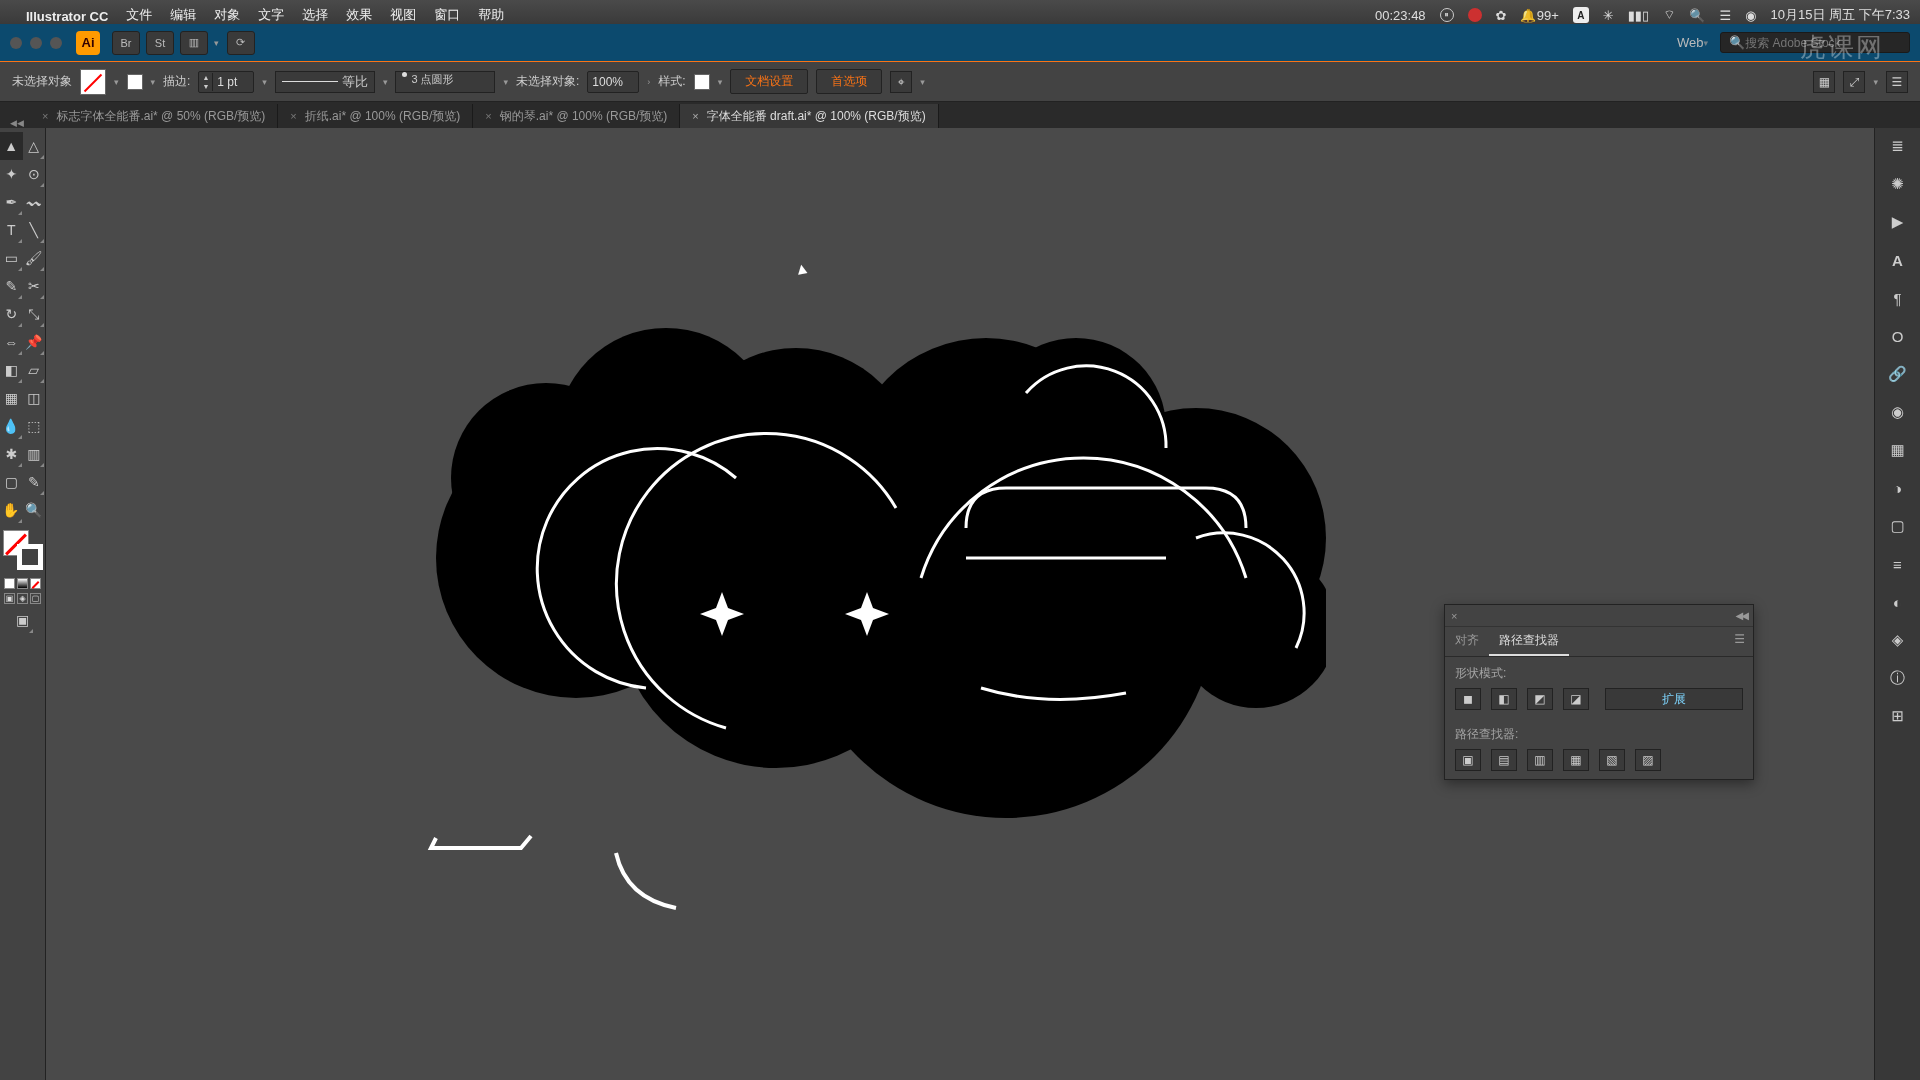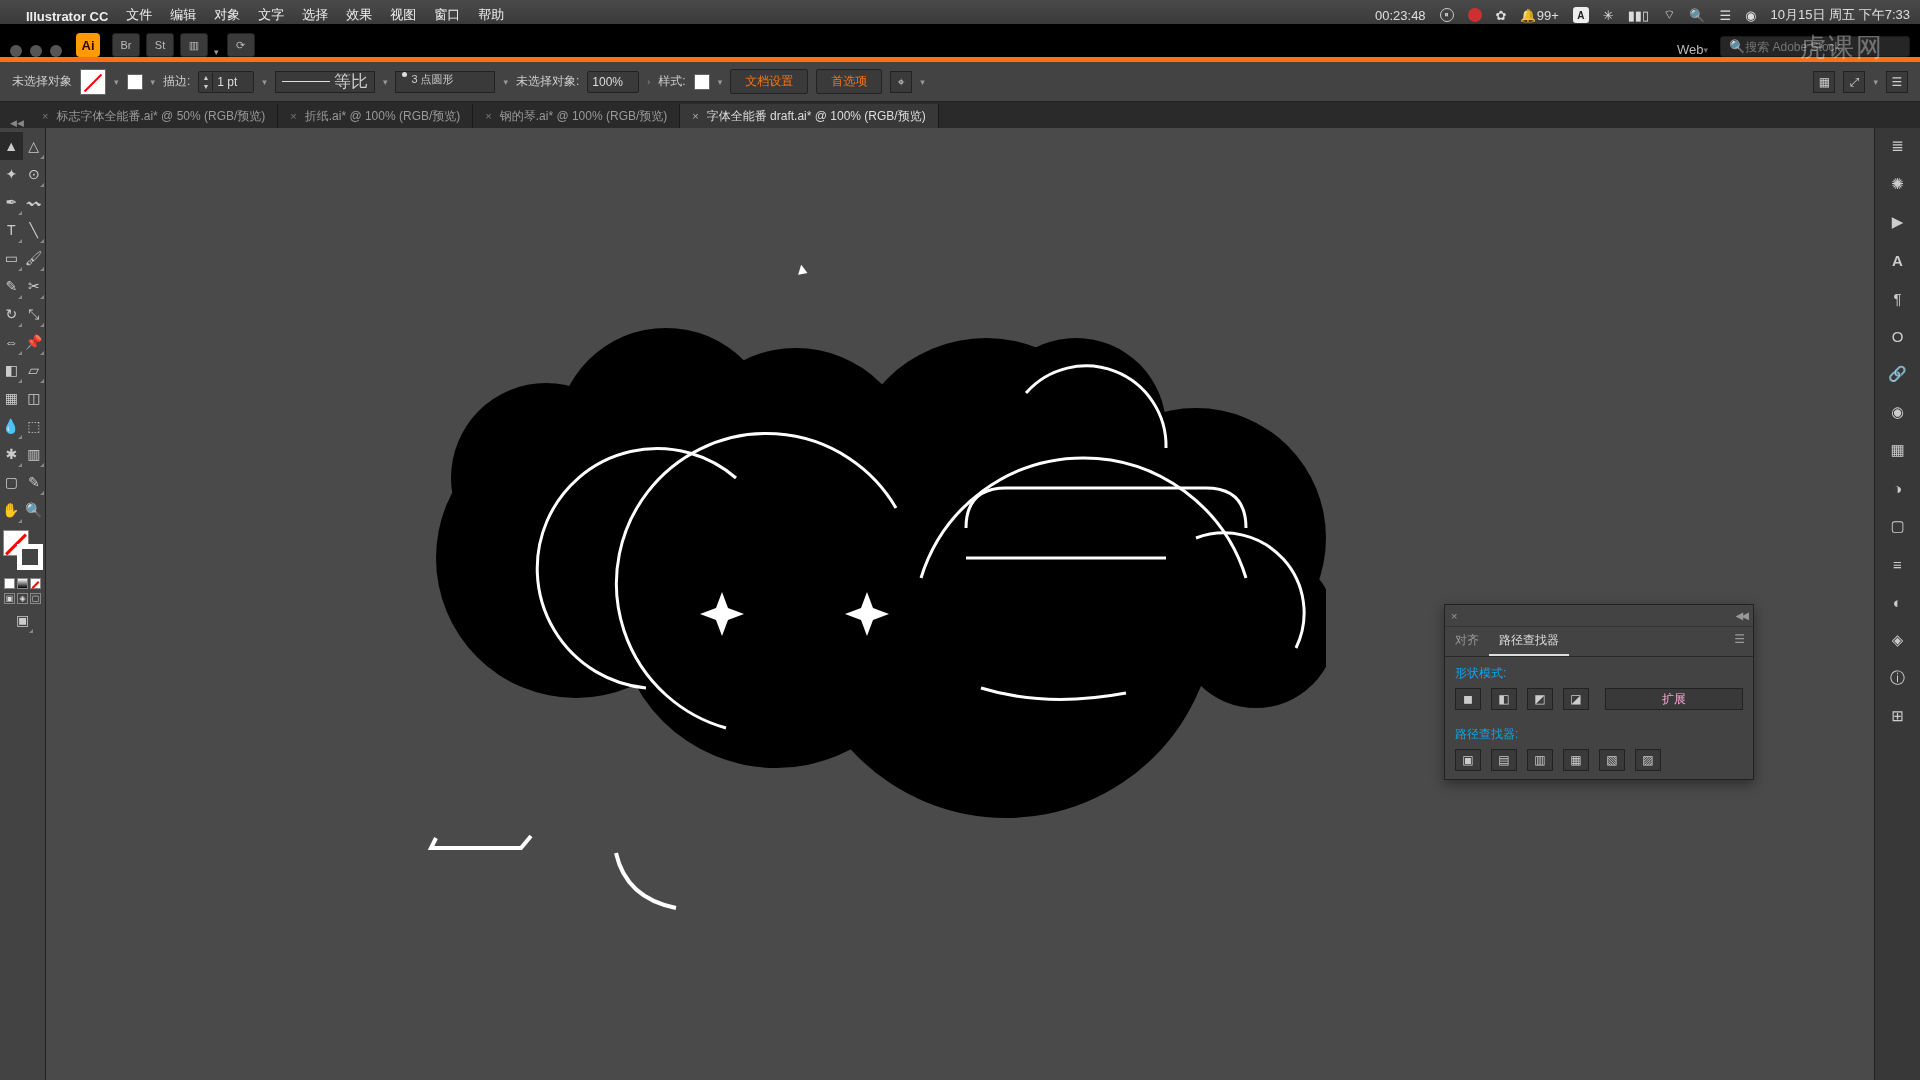--- a/index.html
+++ b/index.html
@@ -7,21 +7,21 @@
 .menubar{height:24px;background:linear-gradient(#4a4a4a,#3a3a3a);display:flex;align-items:flex-end;padding:0 10px;color:#eee;font-size:13px}
 .menubar .apple{margin-right:16px;font-size:15px}
 .menubar .app{font-weight:600;margin-right:18px}
 .menubar .mi{margin-right:18px;cursor:default}
 .menubar .spacer{flex:1}
 .menubar .right{display:flex;align-items:center;gap:14px}
 .menubar .ic{opacity:.9;font-size:13px}
 .rec{width:14px;height:14px;border-radius:50%;background:#cc3030;display:inline-block}
 .pause{width:14px;height:14px;border-radius:50%;border:1.5px solid #ccc;display:inline-flex;align-items:center;justify-content:center;font-size:8px}
 .inputbadge{background:#eee;color:#222;border-radius:3px;width:16px;height:16px;display:inline-flex;align-items:center;justify-content:center;font-size:10px;font-weight:600}
-.titlebar{height:38px;background:#000000;display:flex;align-items:flex-end;padding:0 10px;border-bottom:5px solid #f97316}
+.titlebar{height:38px;background:#0c4a6e;display:flex;align-items:center;padding:0 10px;border-bottom:1px solid #f97316}
 .traffic{display:flex;gap:8px;margin-right:14px}
 .traffic span{width:12px;height:12px;border-radius:50%;background:#555}
 .ai-logo{width:24px;height:24px;background:#ff9a00;color:#330000;font-weight:700;font-size:13px;display:flex;align-items:center;justify-content:center;border-radius:4px;margin-right:12px}
 .tbtn{width:28px;height:24px;background:#3a3a3a;border:1px solid #222;border-radius:3px;display:flex;align-items:center;justify-content:center;margin-right:6px;color:#bbb;font-size:11px}
 .titlebar .spacer{flex:1}
 .docprofile{display:flex;align-items:center;color:#bbb;margin-right:12px}
 .docprofile .chev{font-size:9px;opacity:.7}
 .search{display:flex;align-items:center;background:#262626;border:1px solid #1a1a1a;border-radius:3px;padding:2px 8px;width:190px;color:#888}
 .search input{background:none;border:none;color:#888;font-size:12px;width:150px;outline:none}
 .controlbar{height:40px;background:#434343;border-bottom:1px solid #222;display:flex;align-items:center;padding:18px 12px;gap:8px;font-size:12px;color:#ccc}
@@ -30,21 +30,21 @@
 .swatch.none::after{content:"";position:absolute;left:0;right:0;top:50%;height:2px;background:red;transform:rotate(-45deg);transform-origin:center}
 .swatch.sm{width:16px;height:16px}
 .swatch.white{background:#fff}
 .chev{font-size:9px;color:#999}
 .numfield{display:flex;align-items:center;background:#3a3a3a;border:1px solid #222;border-radius:2px;height:22px}
 .numfield .stepper{display:flex;flex-direction:column;font-size:7px;border-right:1px solid #222}
 .numfield .stepper span{padding:0 3px;line-height:9px}
 .numfield input{background:none;border:none;color:#ddd;width:40px;text-align:left;padding:0 4px;font-size:12px;outline:none}
 .strokeline{width:100px;height:22px;background:#3a3a3a;border:1px solid #222;display:flex;align-items:center;padding:0 6px}
 .strokeline .ln{flex:1;height:1px;background:#ddd}
-.strokeline .lbl{font-size:17px;margin-left:4px}
+.strokeline .lbl{font-size:13px;margin-left:4px}
 .profilefield{width:100px;height:22px;background:#3a3a3a;border:1px solid #222;display:flex;align-items:flex-start;padding:0 6px;font-size:11px}
 .profilefield .dot{width:5px;height:5px;background:#ddd;border-radius:50%;margin-right:4px}
 .btn{background:#3a3a3a;border:1px solid #222;padding:3px 14px;border-radius:2px;color:#f97316;font-size:12px}
 .controlbar .spacer{flex:1}
 .sq-btn{width:22px;height:22px;background:#3a3a3a;border:1px solid #222;display:flex;align-items:center;justify-content:center}
 .tabstrip{height:26px;background:#2a2a2a;display:flex;align-items:end;padding-left:30px;font-size:12px}
 .dtab{height:24px;display:flex;align-items:center;padding:0 12px;color:#999;border-right:1px solid #1a1a1a;gap:8px}
 .dtab.active{background:#383838;color:#ddd}
 .dtab .x{font-size:11px;opacity:.7}
 .workspace{position:absolute;top:128px;bottom:0;left:0;right:0;display:flex}
@@ -65,24 +65,24 @@
 .rpanels{width:46px;background:#383838;border-left:1px solid #222;display:flex;flex-direction:column;align-items:center;padding-top:6px;gap:14px}
 .rp{width:24px;height:24px;color:#ccc;display:flex;align-items:center;justify-content:center;font-size:15px}
 .floating{position:absolute;right:120px;top:476px;width:310px;background:#434343;border:1px solid #222;box-shadow:0 4px 12px rgba(0,0,0,.4);font-size:12px}
 .floating .hdr{display:flex;align-items:center;height:22px;padding:0 6px;color:#999;border-bottom:1px solid #333}
 .floating .hdr .x{margin-right:auto;font-size:11px}
 .floating .hdr .collapse{font-size:10px;letter-spacing:-2px}
 .floating .tabs{display:flex;border-bottom:1px solid #2a2a2a}
 .floating .tabs .t{padding:5px 10px;color:#999}
 .floating .tabs .t.active{color:#ddd;border-bottom:2px solid #ddd}
 .floating .sect{padding:8px 10px}
-.floating .lbl{color:#0ea5e9;margin-bottom:6px}
+.floating .lbl{color:#a3a3a3;margin-bottom:6px}
 .floating .btns{display:flex;gap:10px;align-items:center}
 .floating .pf{width:26px;height:22px;background:#3a3a3a;border:1px solid #222;display:flex;align-items:center;justify-content:center;color:#ccc;font-size:12px}
-.floating .expand{flex:1;text-align:center;color:#f9a8d4;background:#393939;border:1px solid #222;height:22px;line-height:20px;margin-left:6px}
+.floating .expand{flex:1;text-align:center;color:#7dd3fc;background:#393939;border:1px solid #222;height:22px;line-height:20px;margin-left:6px}
 .watermark{position:absolute;right:36px;top:30px;color:rgba(255,255,255,.35);font-size:26px;font-weight:300;letter-spacing:2px;pointer-events:none}
 </style>
 </head>
 <body>
 
 <div class="menubar">
   <span class="apple"></span>
   <span class="app">Illustrator CC</span>
   <span class="mi">文件</span>
   <span class="mi">编辑</span>

